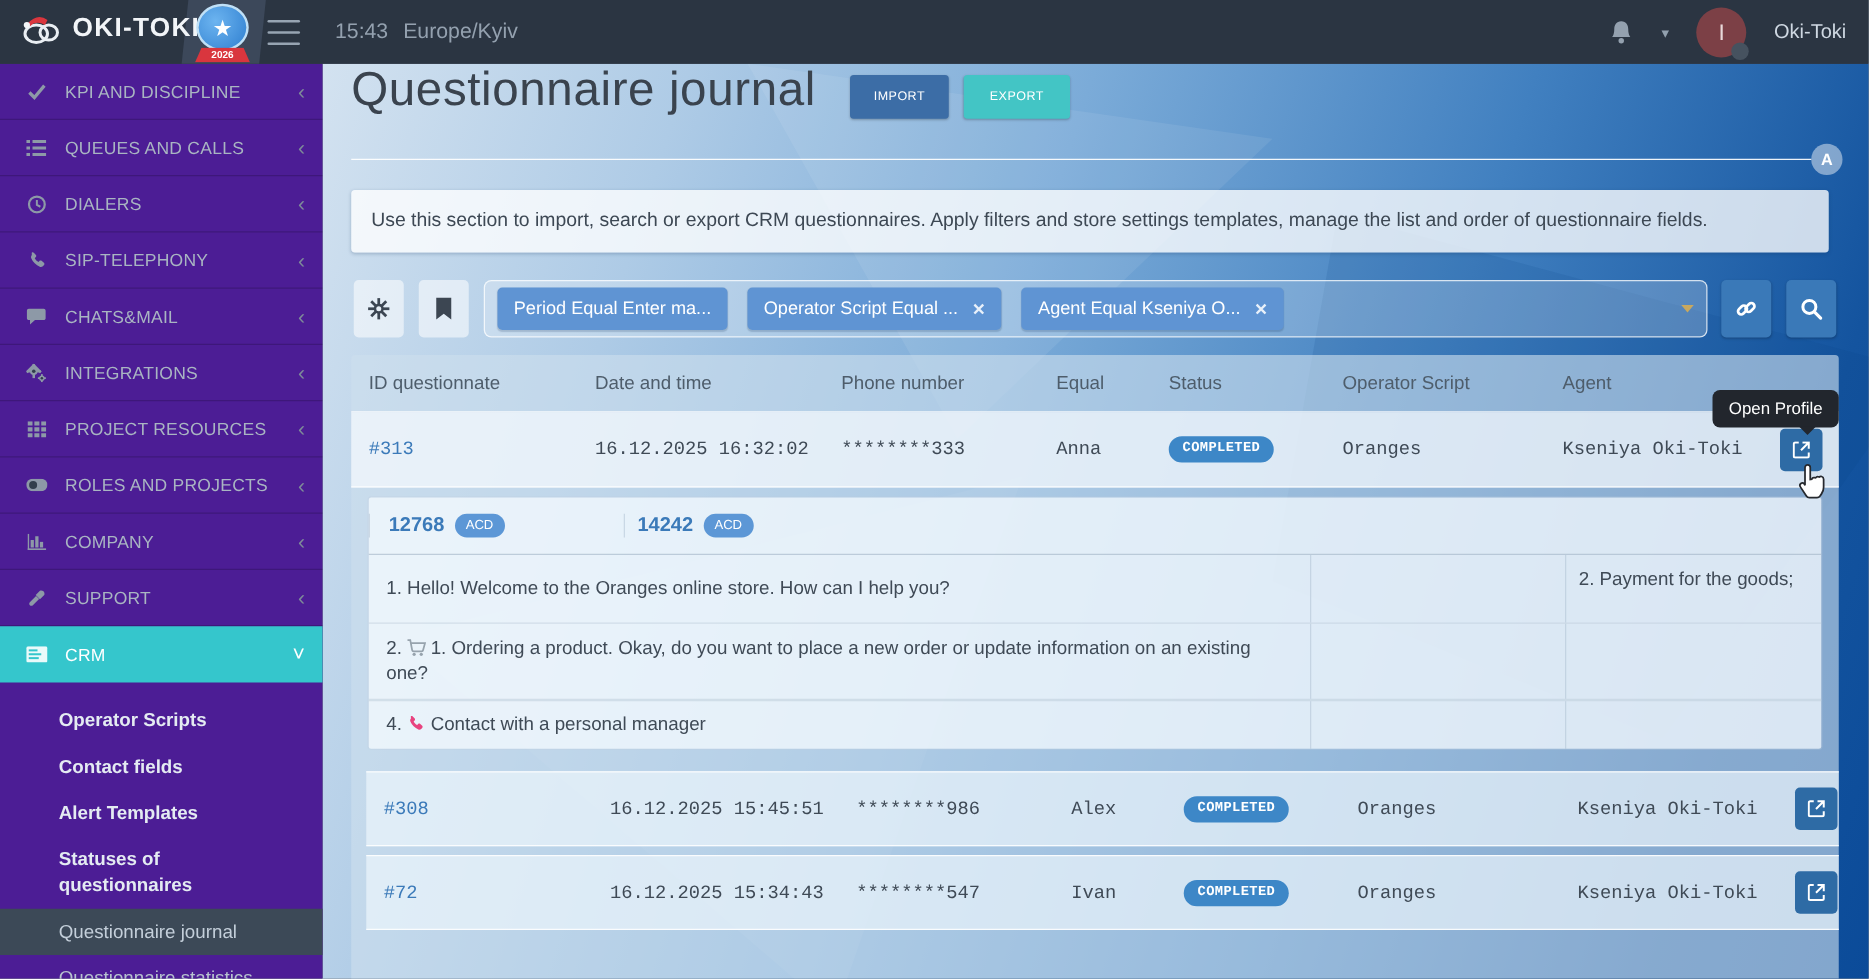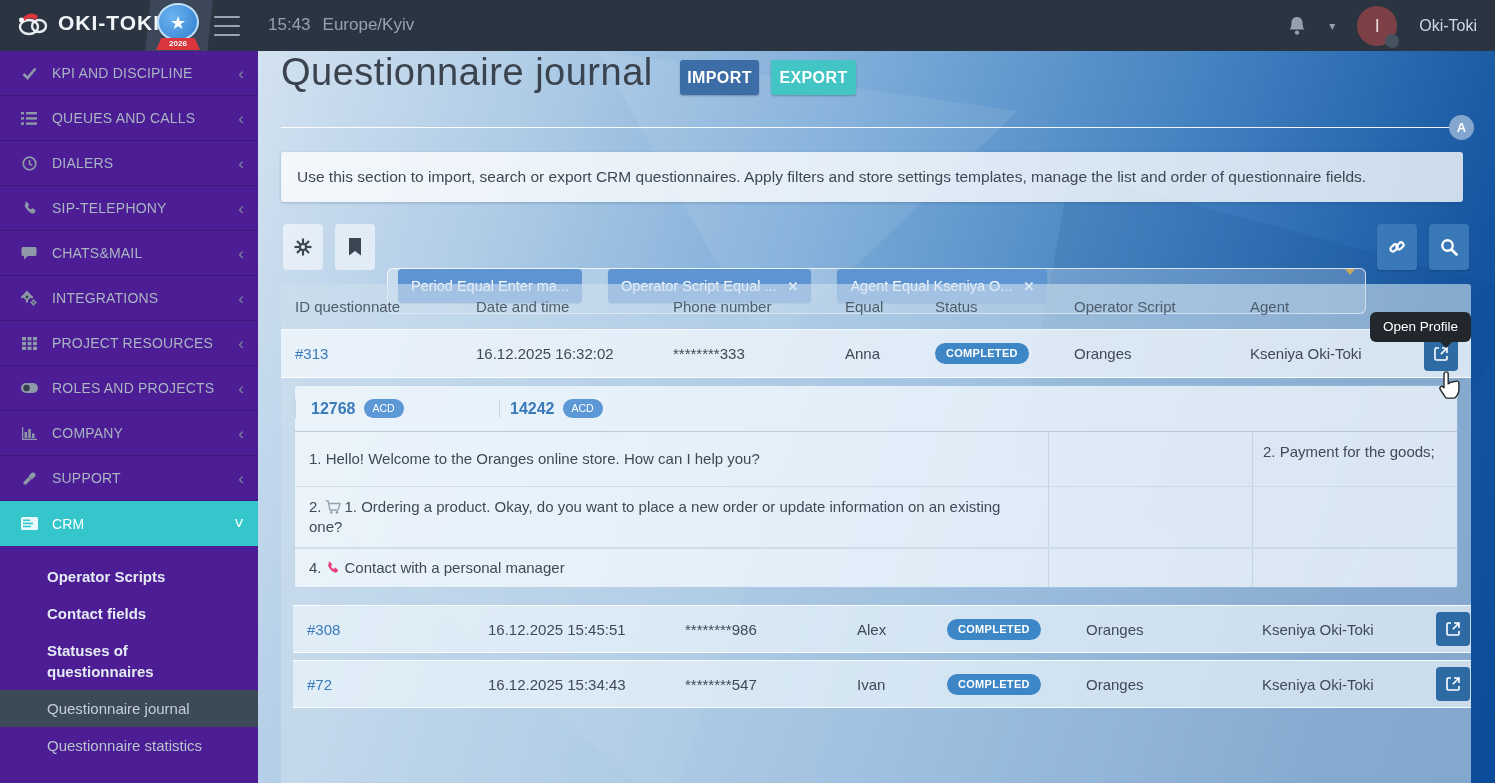--- a/index.html
+++ b/index.html
@@ -40,44 +40,44 @@
   .main { position:absolute; left:258px; top:51px; right:0; bottom:0; overflow:hidden;
     background:linear-gradient(108deg,#d3e2f0 0%,#aecbe6 20%,#7babd8 42%,#4180c0 66%,#14549f 88%,#0b4b99 100%); }
   .poly { position:absolute; opacity:.18; }
   .p1 { left:340px; top:0; width:420px; height:300px; background:#fff; clip-path:polygon(0 0,100% 20%,40% 100%); opacity:.08;}
   .p2 { left:760px; top:120px; width:520px; height:420px; background:#0a3f84; clip-path:polygon(10% 0,100% 30%,60% 100%,0 70%); opacity:.12;}
   .p3 { left:60px; top:330px; width:500px; height:430px; background:#fff; clip-path:polygon(0 30%,100% 0,70% 100%); opacity:.07;}
 
   .content { position:relative; z-index:2; }
 
   .page-title { position:absolute; left:23px; top:0px; font-size:38px; font-weight:300; color:#3a434e; letter-spacing:.5px; }
-  .btn { position:absolute; top:9px; height:35px; border:none; border-radius:3px; color:#fff; font-size:16px; font-weight:bold; letter-spacing:.4px; cursor:pointer; font-family:"Liberation Sans",sans-serif; box-shadow:0 1px 2px rgba(0,0,0,.25);text-align:center; }
+  .btn { position:absolute; top:9px; height:35px; border:none; border-radius:3px; color:#fff; font-size:10px; font-weight:normal; letter-spacing:.4px; cursor:pointer; font-family:"Liberation Sans",sans-serif; box-shadow:0 1px 2px rgba(0,0,0,.25);text-align:center; }
   .btn-import { left:422px; width:79px; background:#3c6da6; }
   .btn-export { left:513px; width:85px; background:#43c5c5; }
   .title-rule { position:absolute; left:23px; top:76px; width:1168px; height:1px; background:rgba(255,255,255,.92); }
   .a-badge { position:absolute; left:1191px; top:64px; width:25px; height:25px; border-radius:50%; background:rgba(255,255,255,.45); color:#fff; font-size:13px; font-weight:bold; text-align:center; line-height:25px; }
 
   .desc-panel { position:absolute; left:23px; top:101px; width:1182px; height:50px; background:rgba(255,255,255,.78); border-radius:3px; box-shadow:0 1px 3px rgba(20,50,90,.25); display:flex; align-items:center; padding:0 16px; font-size:15.5px; color:#3d4854; }
 
   
   .icon-btn { position:absolute; top:173px; width:40px; height:46px; border-radius:4px; background:rgba(255,255,255,.55); border:none; cursor:pointer; display:flex; align-items:center; justify-content:center; }
   .f-gear { left:25px; } .f-bookmark { left:77px; }
-  .filter-input { position:absolute; left:129px; top:173px; width:979px; height:46px; background:rgba(255,255,255,.22); border:1px solid rgba(255,255,255,.75); border-radius:6px; display:flex; padding:0 10px; gap:26px;margin-top:44px; }
+  .filter-input { position:absolute; left:129px; top:173px; width:979px; height:46px; background:rgba(255,255,255,.22); border:1px solid rgba(255,255,255,.75); border-radius:6px; display:flex; align-items:center; padding:0 10px; gap:16px; }
   .chip { height:34px; background:#5f94d3; border-radius:4px; color:#fff; font-size:14.5px; display:flex; align-items:center; padding:0 13px; white-space:nowrap; box-shadow:0 1px 1px rgba(20,50,90,.2); }
   .chip .x { margin-left:11px; font-weight:bold; font-size:13px; color:#e9f1fa; cursor:pointer; }
   .filter-caret { margin-left:auto; width:0; height:0; border-left:5px solid transparent; border-right:5px solid transparent; border-top:6px solid #c8a85f; }
   .sq-btn { position:absolute; top:173px; width:40px; height:46px; background:#3a79b8; border:none; border-radius:4px; cursor:pointer; display:flex; align-items:center; justify-content:center; box-shadow:0 1px 2px rgba(0,0,0,.2); }
   .f-link { left:1119px; } .f-search { left:1171px; }
 
   
   .table-panel { position:absolute; left:23px; top:233px; width:1190px; height:499px; background:rgba(205,222,237,.62); border-radius:3px 3px 0 0; }
   .t-grid { display:grid; grid-template-columns:181px 197px 172px 90px 139px 176px 170px 1fr; align-items:center; }
   .t-head { height:46px; border-bottom:1px solid rgba(255,255,255,.85); }
   .t-head > div { padding-left:14px; font-size:15px; color:#4e5d6b; }
-  .t-row { height:48px; background:rgba(245,250,254,.72); border-bottom:1px solid rgba(255,255,255,.85); }
+  .t-row { height:60px; background:rgba(245,250,254,.72); border-bottom:1px solid rgba(255,255,255,.85);font-family:Liberation Mono, monospace; }
   .t-row > div { padding-left:14px; font-size:15px; color:#3f4a56; }
   .t-row.alt { background:rgba(238,246,252,.68); border-top:1px solid rgba(255,255,255,.85);margin-left:12px; }
   .row-308 { margin-top:18px; }
   .row-72 { margin-top:7px; }
   .id-link { color:#3b7ab9; cursor:pointer; }
   .pill { display:inline-block; background:#3d87c7; color:#fff; font-size:11px; font-weight:bold; letter-spacing:.3px; padding:4px 11px 5px; border-radius:12px; }
   .open-btn { width:34px; height:34px; margin-left:4px; background:#2e6ba5; border:none; border-radius:4px; cursor:pointer; display:flex; align-items:center; justify-content:center; }
 
   
   .q-panel { margin:8px 14px 0; background:rgba(246,251,255,.75); border-radius:2px; box-shadow:0 0 0 1px rgba(190,205,220,.25); }
@@ -276,20 +276,21 @@
             <rect x="2" y="5.6" width="10" height="1.6" fill="#35c6cc"></rect>
             <rect x="2" y="8.7" width="8" height="1.6" fill="#35c6cc"></rect>
           </svg>
         </span>
       <span class="nlabel">CRM</span>
         <span class="nchev">˅</span>
     </div>
     <div class="submenu">
       <div class="sub-item bold">Operator Scripts</div>
       <div class="sub-item bold">Contact fields</div>
+      <div class="sub-item bold">Alert Templates</div>
       <div class="sub-item bold">Statuses of questionnaires</div>
       <div class="sub-item current">Questionnaire journal</div>
       <div class="sub-item">Questionnaire statistics</div>
     </div>
   </div>
 
   <div class="main">
     <div class="poly p1"></div>
       <div class="poly p2"></div>
       <div class="poly p3"></div>

